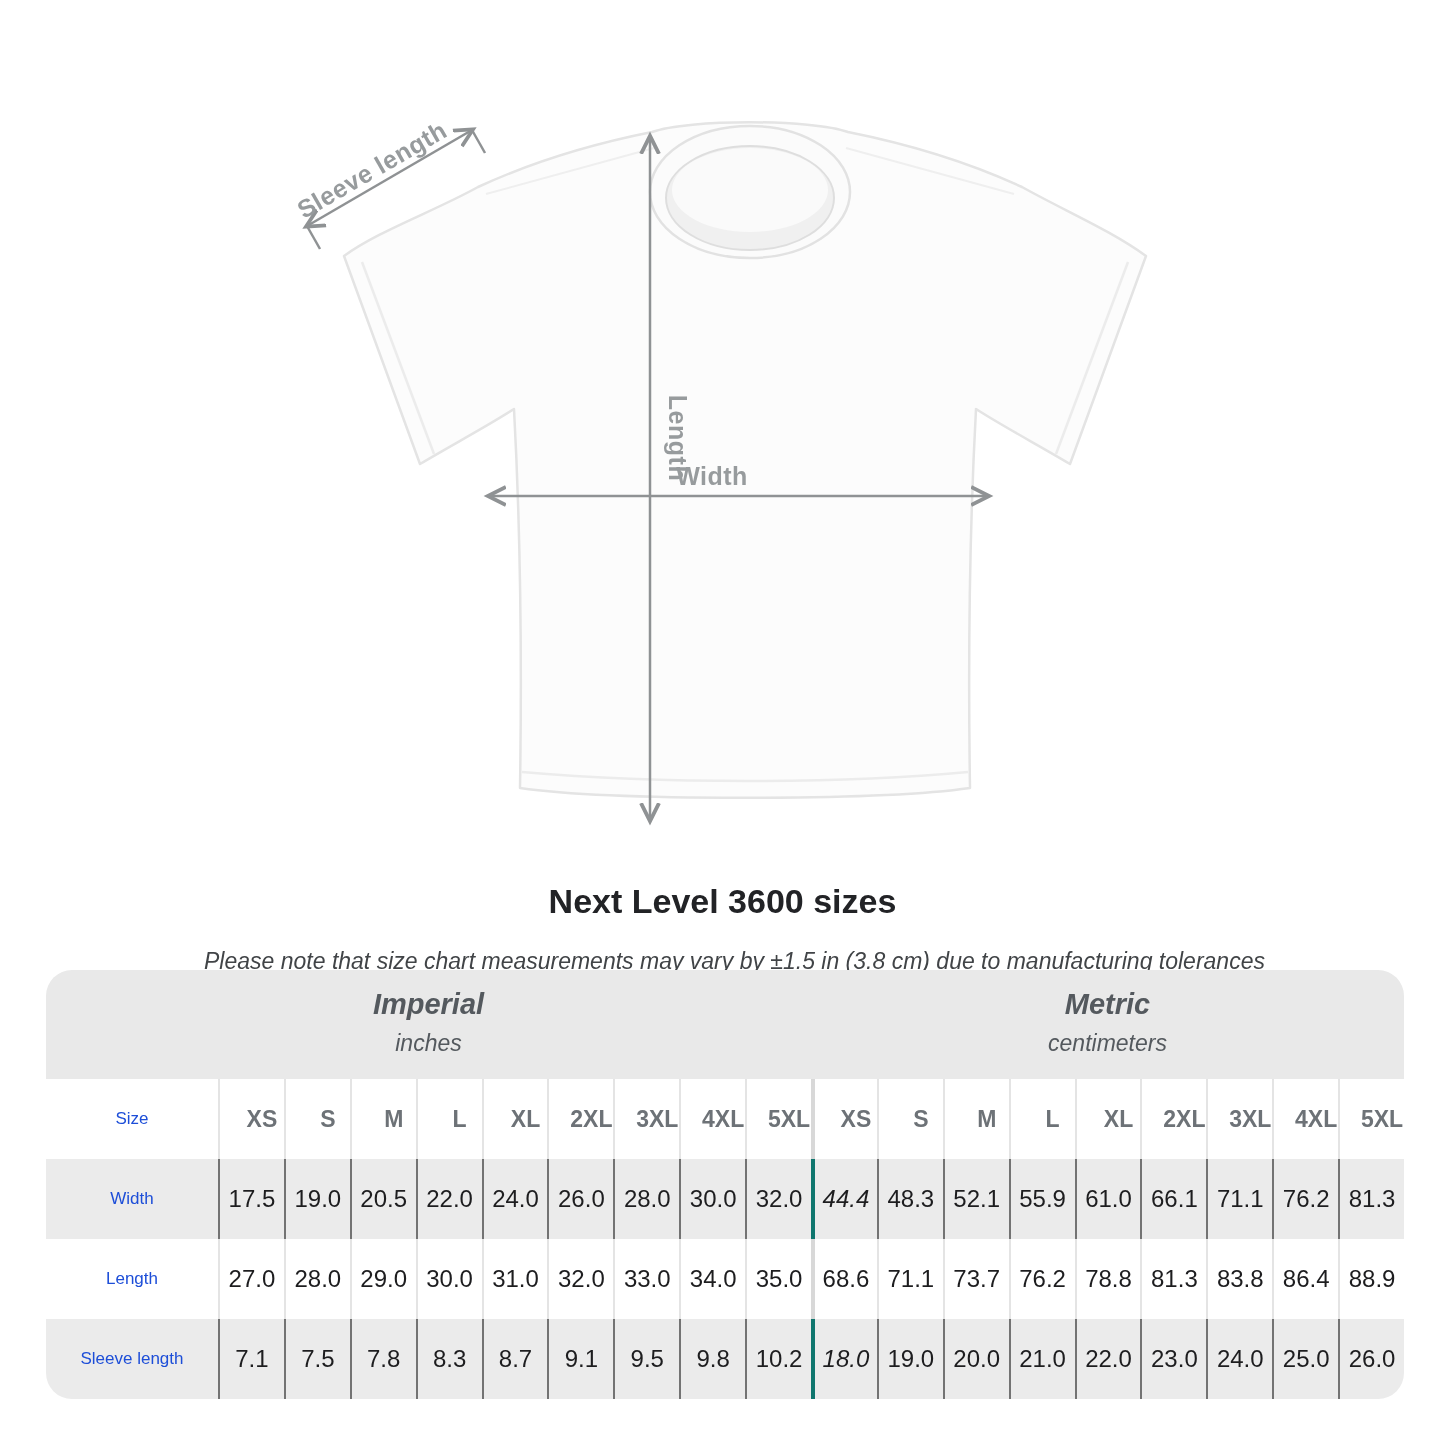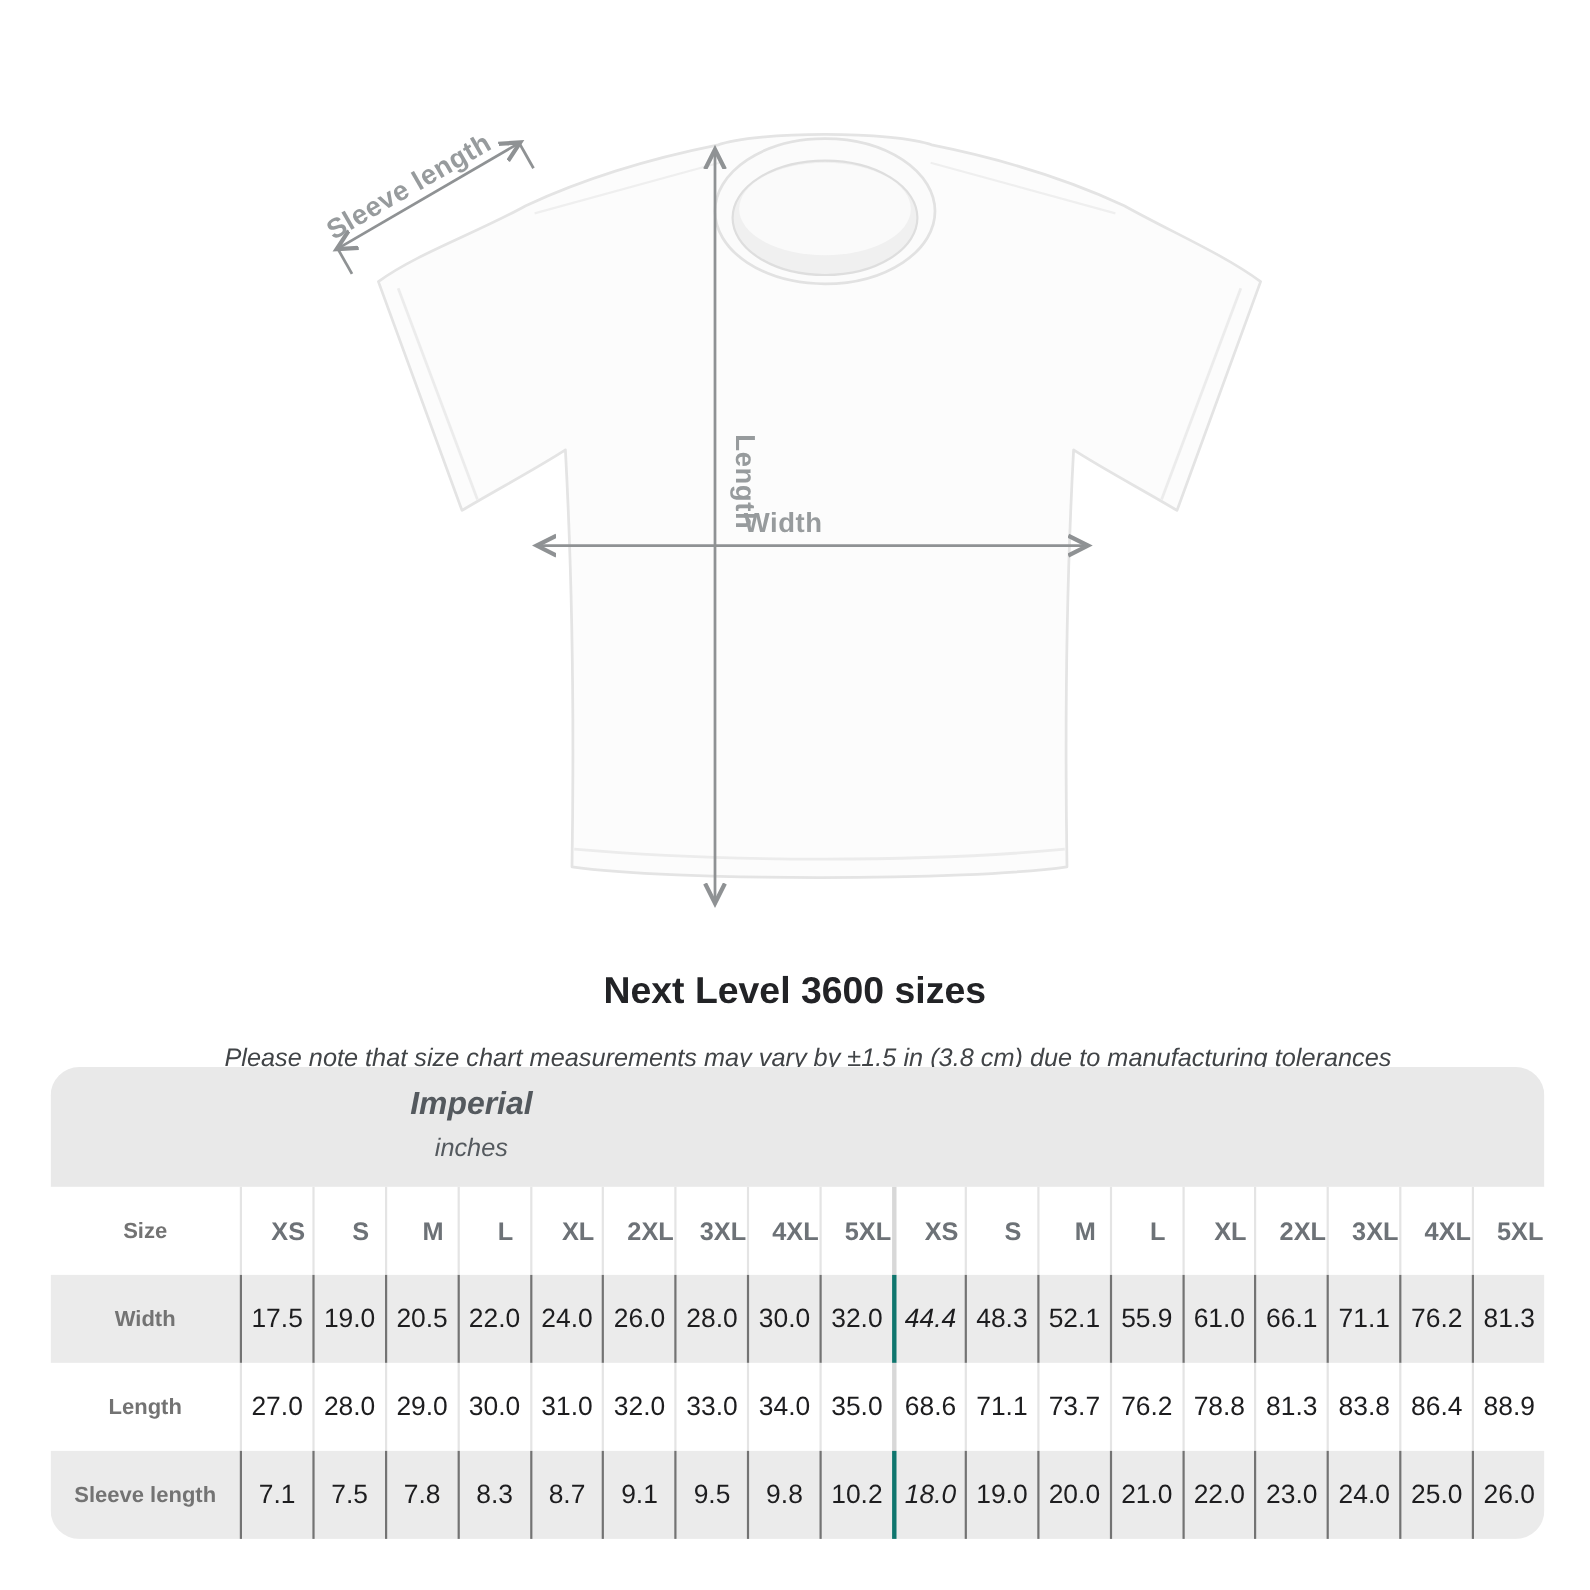--- a/index.html
+++ b/index.html
@@ -40,21 +40,21 @@
   .unit-title{font-size:29px;font-weight:bold;font-style:italic;}
   .unit-sub{font-size:23px;font-style:italic;}
 
   .grid-row{display:grid;grid-template-columns:172px repeat(18,1fr);height:80px;}
   .r-white{background:#ffffff;}
   .r-gray{background:#ebebeb;}
   .cell{
     display:flex;align-items:center;justify-content:center;
     font-size:24px;color:#1d1d1f;box-sizing:border-box;
   }
-  .cell.rowlabel{font-weight:bold;font-size:20px;color:#737373;}
+  .cell.rowlabel{font-weight:normal;font-size:17px;color:#1d4ed8;}
   .cell.sizehead{font-weight:bold;font-size:23px;color:#6d7277;padding-left:20px;}
   .r-white .cell:nth-child(n+2){border-left:2px solid #e4e4e4;}
   .r-gray  .cell:nth-child(n+2){border-left:2px solid #737373;}
   .r-white .cell:nth-child(11){border-left:4px solid #d8d8d8;}
   .r-gray  .cell:nth-child(11){border-left:4px solid #0f766e;font-style:italic;}
 </style>
 </head>
 <body>
 
 <div class="page">
@@ -104,20 +104,24 @@
   </div>
 
   <h1 class="page-title">Next Level 3600 sizes</h1>
   <p class="tolerance-note">Please note that size chart measurements may vary by ±1.5 in (3.8 cm) due to manufacturing tolerances</p>
 
   <div class="size-table">
     <div class="header-band">
       <div class="header-cell imperial">
         <div class="unit-title">Imperial</div>
         <div class="unit-sub">inches</div>
+      </div>
+      <div class="header-cell metric">
+        <div class="unit-title">Metric</div>
+        <div class="unit-sub">centimeters</div>
       </div>
     </div>
     <div id="table-rows">
         <div class="grid-row r-white">
           <div class="cell rowlabel">Size</div>
           <div class="cell sizehead">XS</div>
           <div class="cell sizehead">S</div>
           <div class="cell sizehead">M</div>
           <div class="cell sizehead">L</div>
           <div class="cell sizehead">XL</div>

